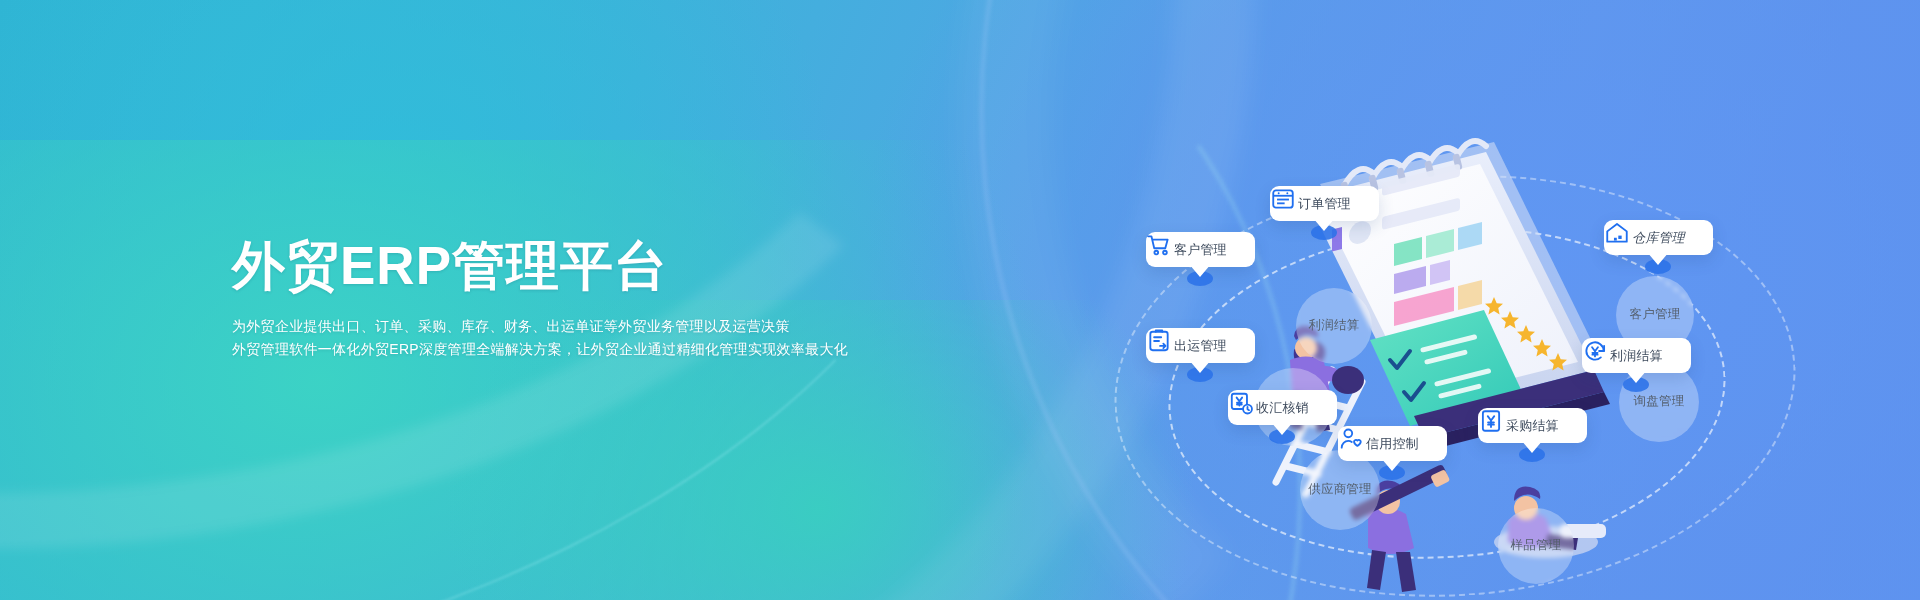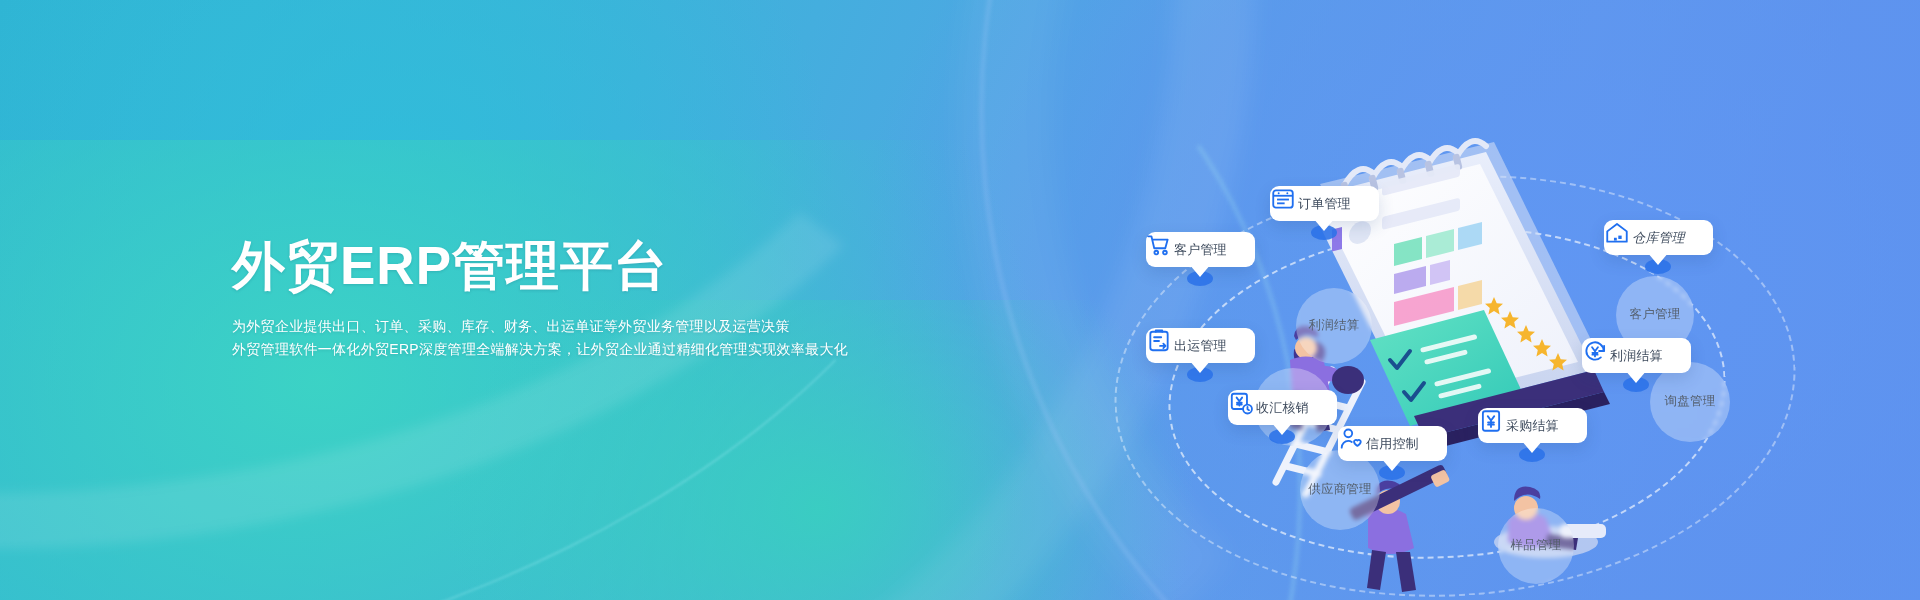--- a/index.html
+++ b/index.html
@@ -363,21 +363,21 @@
     </div>
     <div class="chip" style="left:180px; top:330px; width:80px; height:80px;">
       <span>供应商管理</span>
     </div>
     <div class="chip" style="left:378px; top:388px; width:76px; height:76px;">
       <span>样品管理</span>
     </div>
     <div class="chip" style="left:496px; top:156px; width:78px; height:78px;">
       <span>客户管理</span>
     </div>
-    <div class="chip" style="left:530px; top:242px; width:80px; height:80px;">
+    <div class="chip" style="left:499px; top:242px; width:80px; height:80px;">
       <span>询盘管理</span>
     </div>
 
     <div class="badge" style="left:150px; top:66px;">
       <span class="pindot"></span>
       <svg class="bicon" viewBox="0 0 24 24" fill="none" stroke="#1f6ff0" stroke-width="1.7">
         <rect x="3" y="4" width="18" height="16" rx="2.5"></rect>
         <line x1="3" y1="9" x2="21" y2="9"></line>
         <circle cx="8" cy="6.6" r=".9" fill="#1f6ff0" stroke="none"></circle>
         <circle cx="16" cy="6.6" r=".9" fill="#1f6ff0" stroke="none"></circle>

